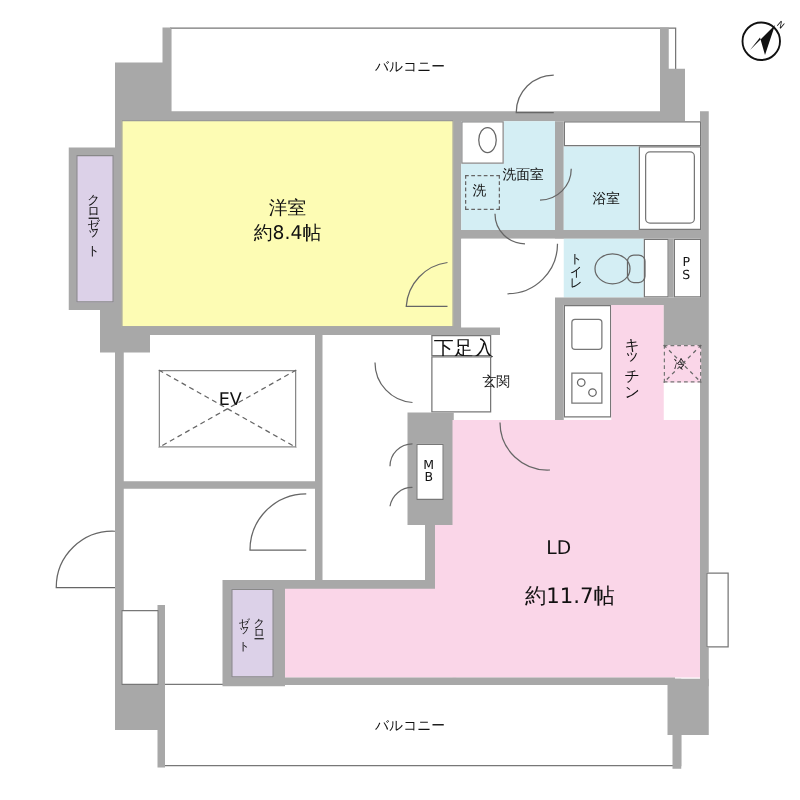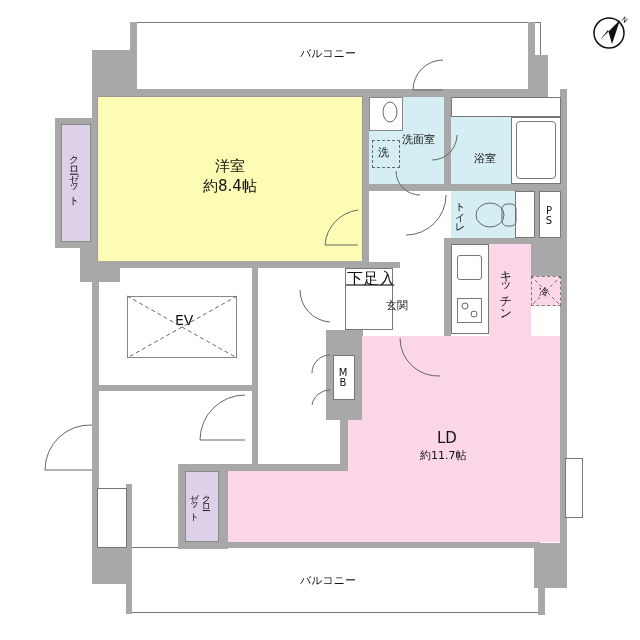--- a/index.html
+++ b/index.html
@@ -95,21 +95,21 @@
 <div class="thin" style="left:333px;top:355px;width:22px;height:45px;"></div>
 <div class="label vtext" style="left:337px;top:367px;font-size:10px;">MB</div>
 
 <div class="room" style="left:362px;top:336px;width:198px;height:206px;background:#fad6e8;"></div>
 <div class="room" style="left:225px;top:466px;width:140px;height:76px;background:#fad6e8;"></div>
 <div class="room" style="left:345px;top:420px;width:20px;height:50px;background:#fad6e8;"></div>
 <div class="wall" style="left:340px;top:415px;width:8px;height:55px;"></div>
 <div class="wall" style="left:180px;top:464px;width:168px;height:7px;"></div>
 <div class="wall" style="left:180px;top:542px;width:360px;height:6px;"></div>
 <div class="label" style="left:437px;top:430px;font-size:15px;">LD</div>
-<div class="label" style="left:420px;top:450px;font-size:11px;">約11.7帖</div>
+<div class="label" style="left:420px;top:468px;font-size:17px;">約11.7帖</div>
 
 <div class="wall" style="left:178px;top:464px;width:50px;height:85px;"></div>
 <div class="room" style="left:185px;top:471px;width:34px;height:71px;background:#dcd1e8;border:1px solid #888;"></div>
 <div class="label vtext" style="left:201px;top:488px;font-size:9px;">クロー</div>
 <div class="label vtext" style="left:189px;top:488px;font-size:9px;">ゼット</div>
 
 <div class="thin" style="left:97px;top:488px;width:30px;height:60px;"></div>
 
 <div class="thin" style="left:565px;top:458px;width:18px;height:60px;"></div>
 

